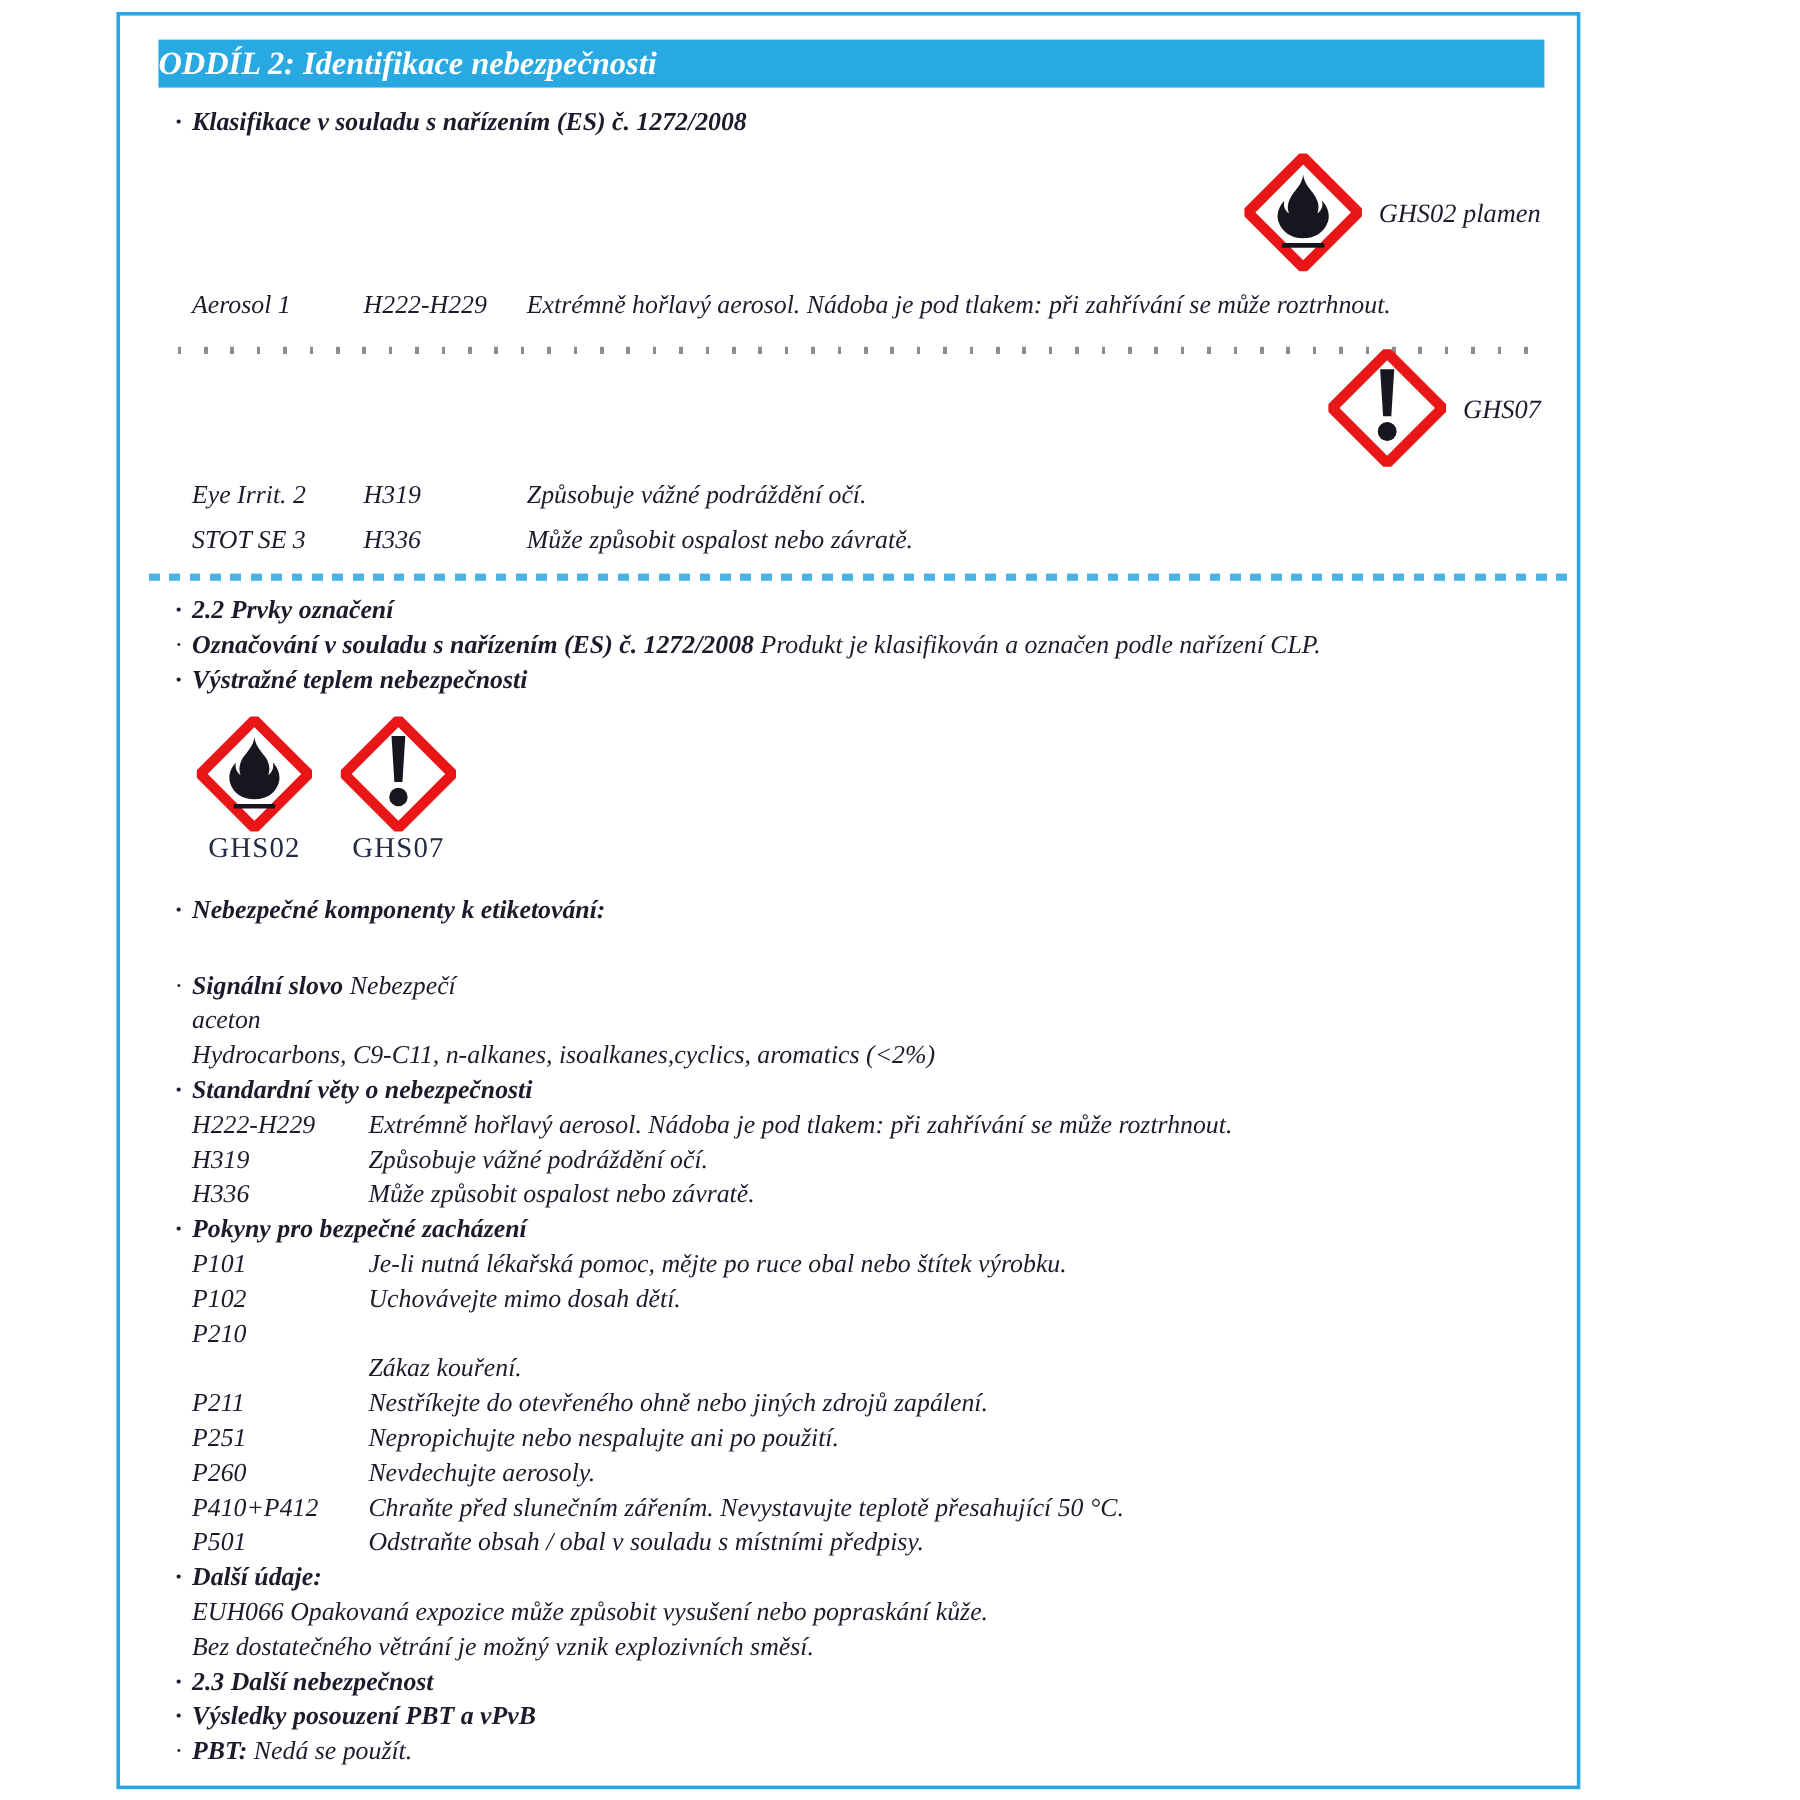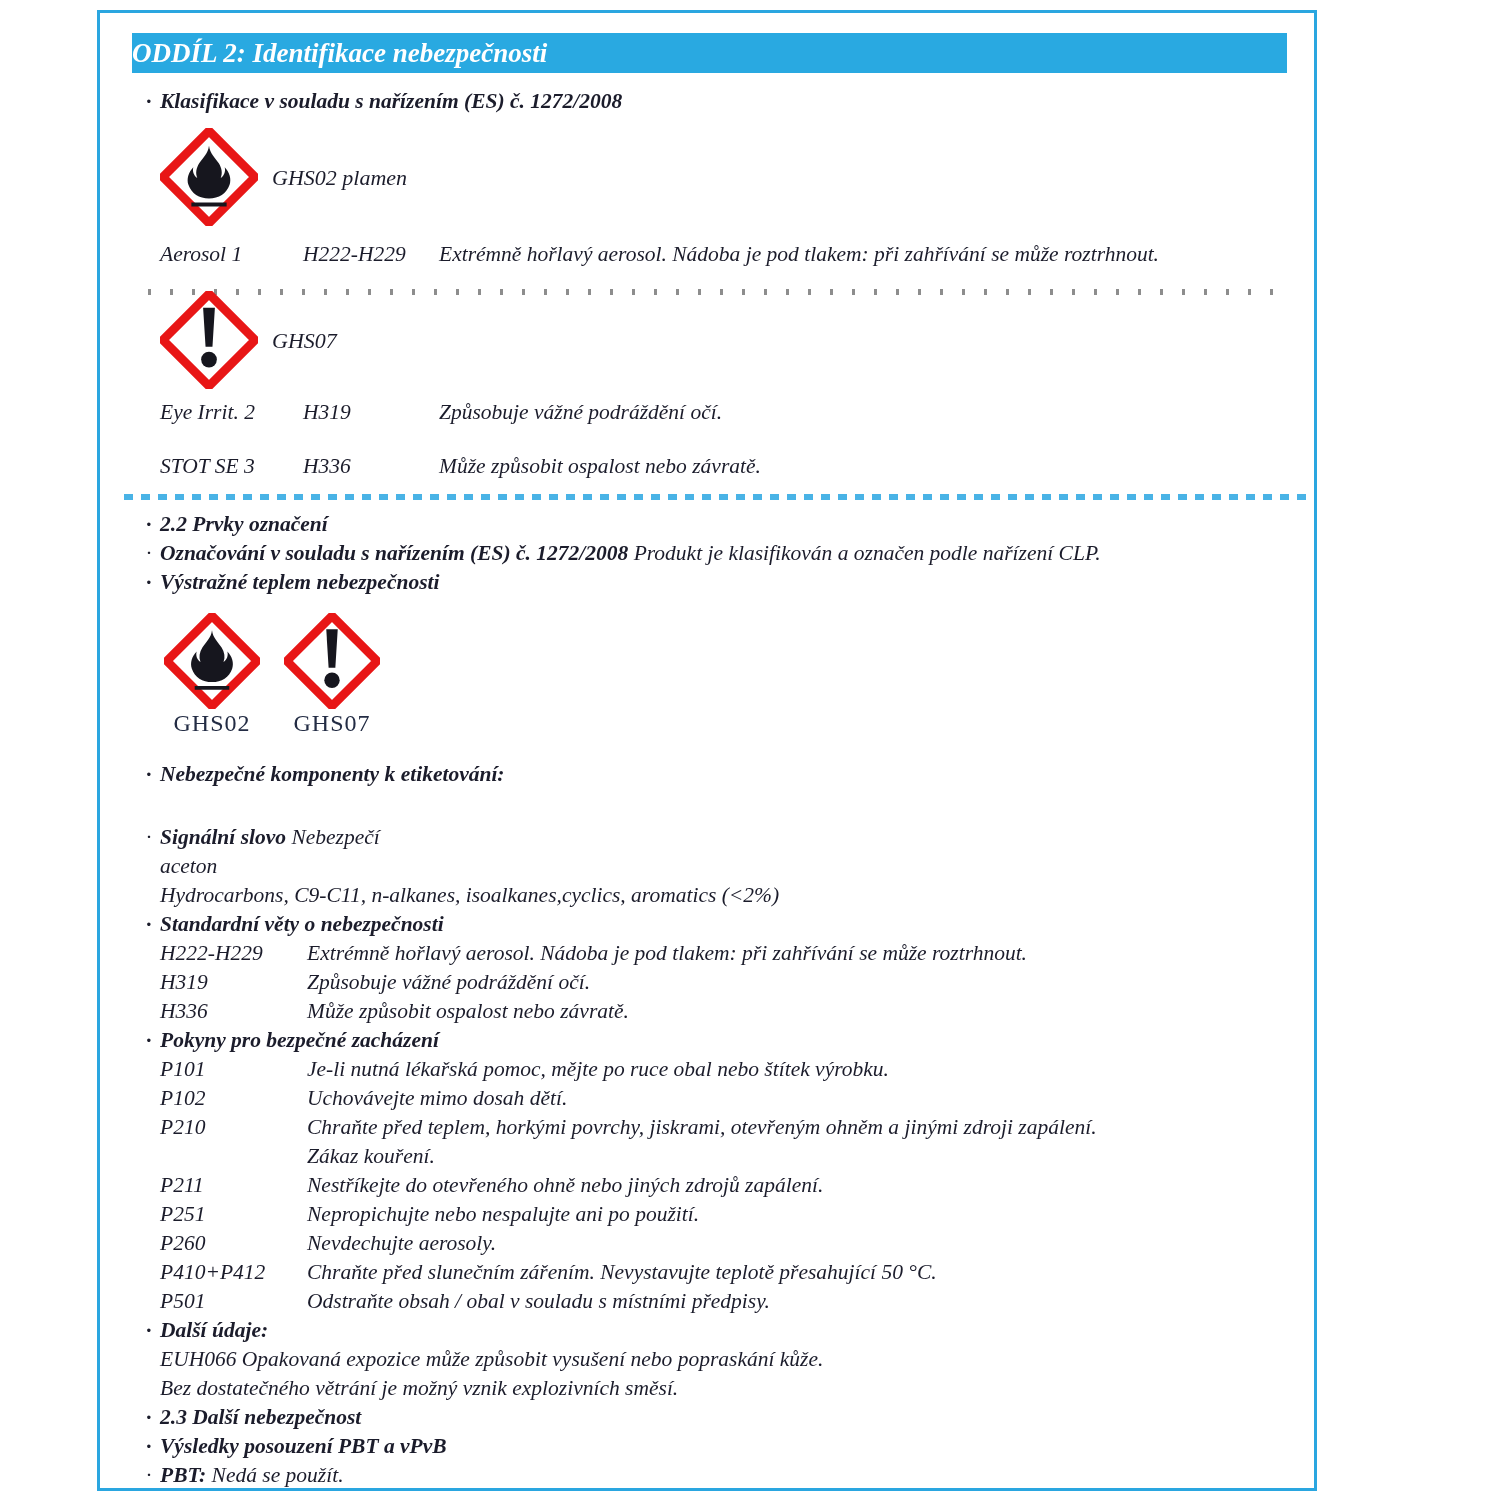--- a/index.html
+++ b/index.html
@@ -9,21 +9,21 @@
          border:3px solid #2aa6e0;box-sizing:border-box;background:#fff;}
   .titlebar{margin:20px 27px 0 32px;height:40px;background:#29a9e1;
             color:#ffffff;font-weight:bold;font-size:27px;line-height:40px;
             box-sizing:border-box;}
   .content{padding:14px 30px 0 60px;font-size:21.5px;line-height:29px;}
   .bullet{position:relative;}
   .bullet::before{content:"\00B7";position:absolute;left:-14px;top:0;color:#1b1c2b;}
   .b{font-weight:bold;}
   .line{white-space:nowrap;}
   
-  .picto-row{display:flex;align-items:center;margin-top:12px;}
+  .picto-row{display:flex;align-items:center;margin-top:12px;justify-content:flex-end;}
   .picto{width:98px;height:98px;flex:0 0 auto;}
   .picto-label{margin-left:14px;font-size:22px;}
   .picto-pair{display:flex;gap:16px;margin-top:16px;}
   .pair-fig{display:flex;flex-direction:column;align-items:center;width:104px;}
   .pair-fig .picto{width:96px;height:96px;}
   .pair-caption{font-style:normal;font-size:24px;color:#232c44;margin-top:0px;letter-spacing:1px;text-align:right;}
   
   .cls-row{display:flex;margin-top:14px;}
   .cls-row .cat{width:143px;flex:0 0 auto;}
   .cls-row .code{width:136px;flex:0 0 auto;}
@@ -91,21 +91,21 @@
             <use href="#ghs-exclaim"></use>
           </svg>
         <span class="picto-label">GHS07</span>
       </div>
 
       <div class="cls-row row38" style="margin-top:4px">
         <span class="cat">Eye Irrit. 2</span>
         <span class="code">H319</span>
         <span class="txt">Způsobuje vážné podráždění očí.</span>
       </div>
-      <div class="cls-row row38" style="margin-top:16px">
+      <div class="cls-row row38" style="margin-top:0">
         <span class="cat">STOT SE 3</span>
         <span class="code">H336</span>
         <span class="txt">Může způsobit ospalost nebo závratě.</span>
       </div>
 
       <div class="blue-sep"></div>
 
       <div class="bullet b line mt10">2.2 Prvky označení</div>
       <div class="bullet line">
         <span class="b">Označování v souladu s nařízením  (ES) č. 1272/2008</span>
@@ -157,21 +157,20 @@
       <div class="hp-row">
         <span class="code">P101</span>
         <span class="txt">Je-li nutná lékařská pomoc, mějte po ruce obal nebo štítek výrobku.</span>
       </div>
       <div class="hp-row">
         <span class="code">P102</span>
         <span class="txt">Uchovávejte mimo dosah dětí.</span>
       </div>
       <div class="hp-row">
         <span class="code">P210</span>
-        <span class="txt">Chraňte před teplem, horkými povrchy, jiskrami, otevřeným ohněm a jinými zdroji zapálení.</span>
       </div>
       <div class="hp-cont">Zákaz kouření.</div>
       <div class="hp-row">
         <span class="code">P211</span>
         <span class="txt">Nestříkejte do otevřeného ohně nebo jiných zdrojů zapálení.</span>
       </div>
       <div class="hp-row">
         <span class="code">P251</span>
         <span class="txt">Nepropichujte nebo nespalujte ani po použití.</span>
       </div>

